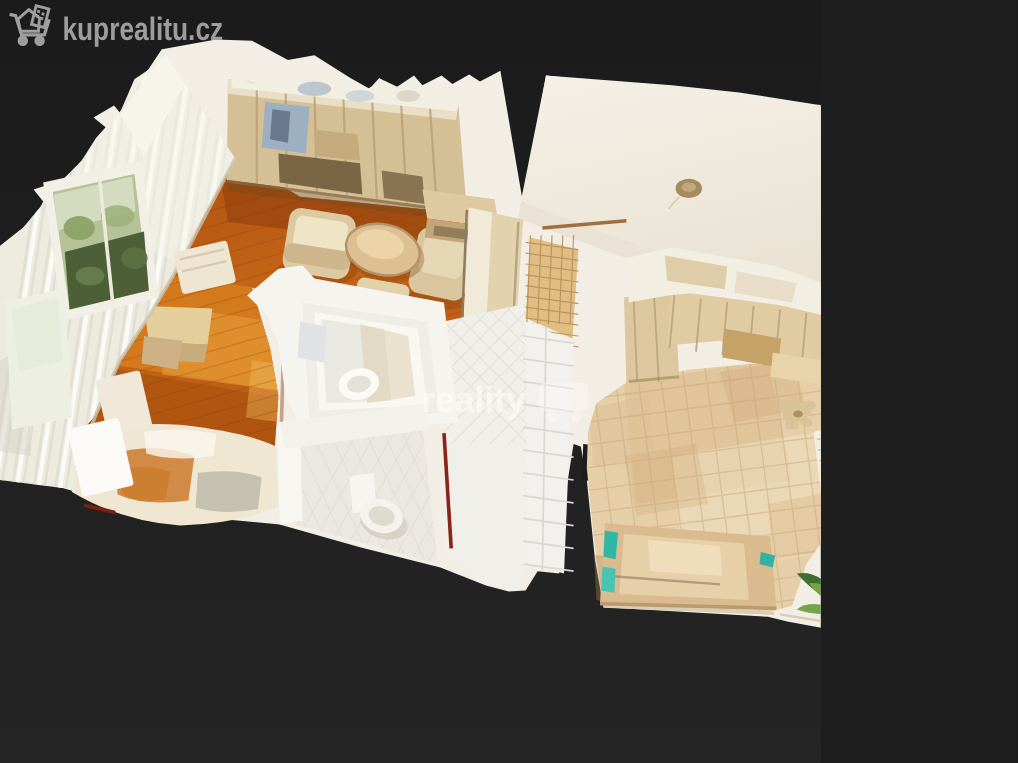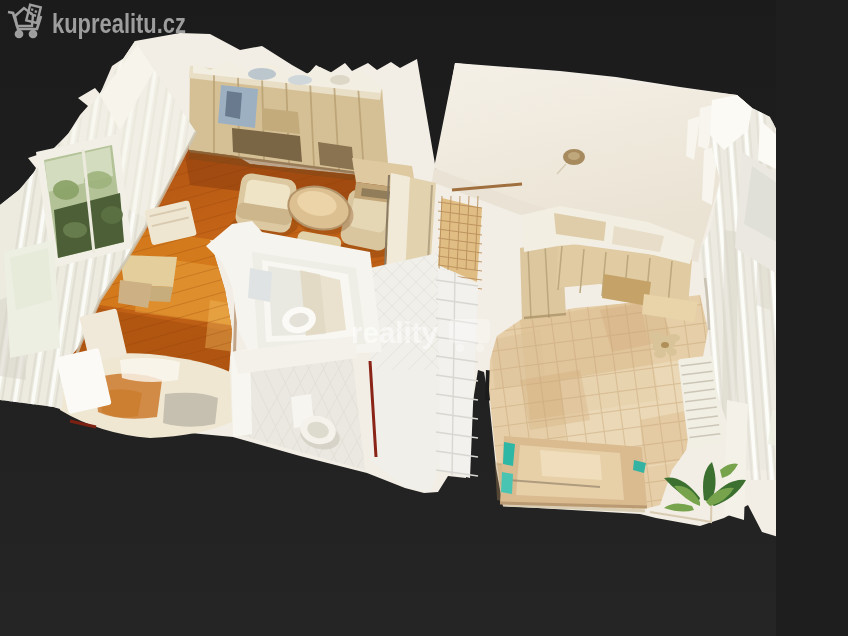--- a/index.html
+++ b/index.html
@@ -1,15 +1,15 @@
 <!DOCTYPE html>
 <html><head><meta charset="utf-8">
 <style>
 html,body{margin:0;padding:0;background:#1e1e1e;}
-#stage{position:relative;width:776px;height:636px;overflow:hidden;}
+#stage{position:relative;width:684px;height:636px;overflow:hidden;}
 </style></head>
 <body>
 <div id="stage"><svg width="848" height="636" viewBox="0 0 848 636">
 <defs>
 <clipPath id="cpLR">
           <polygon points="196,132 250,164 388,178 412,190 428,208 415,238 398,264 388,294 300,262 250,244 210,240 225,290 232,330 228,385 66,362 80,345 100,300 125,262 150,220 170,180"></polygon>
         </clipPath>
 <clipPath id="cpKF">
           <polygon points="497,336 523,318 575,308 640,302 700,295 708,330 695,400 686,450 672,470 660,505 640,510 503,506 495,450 489,390 490,360"></polygon>
         </clipPath>

